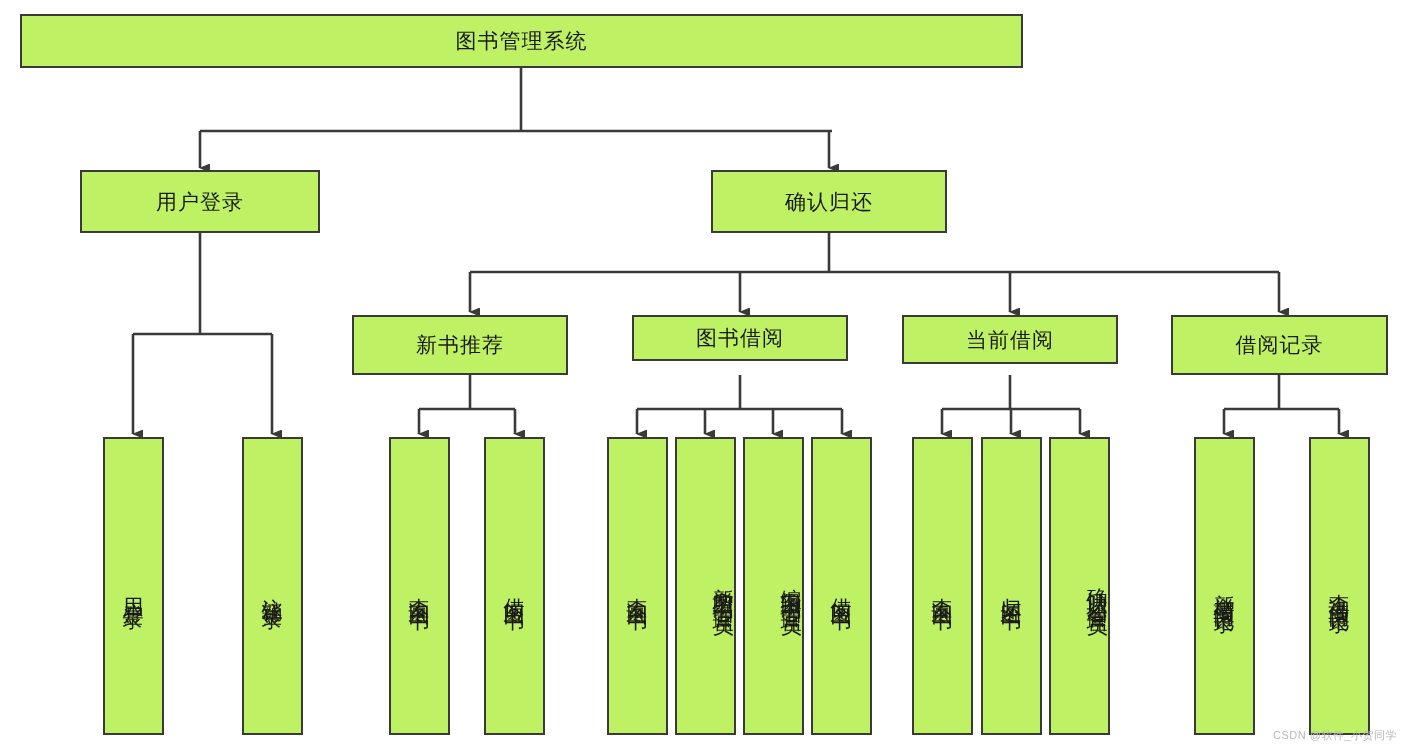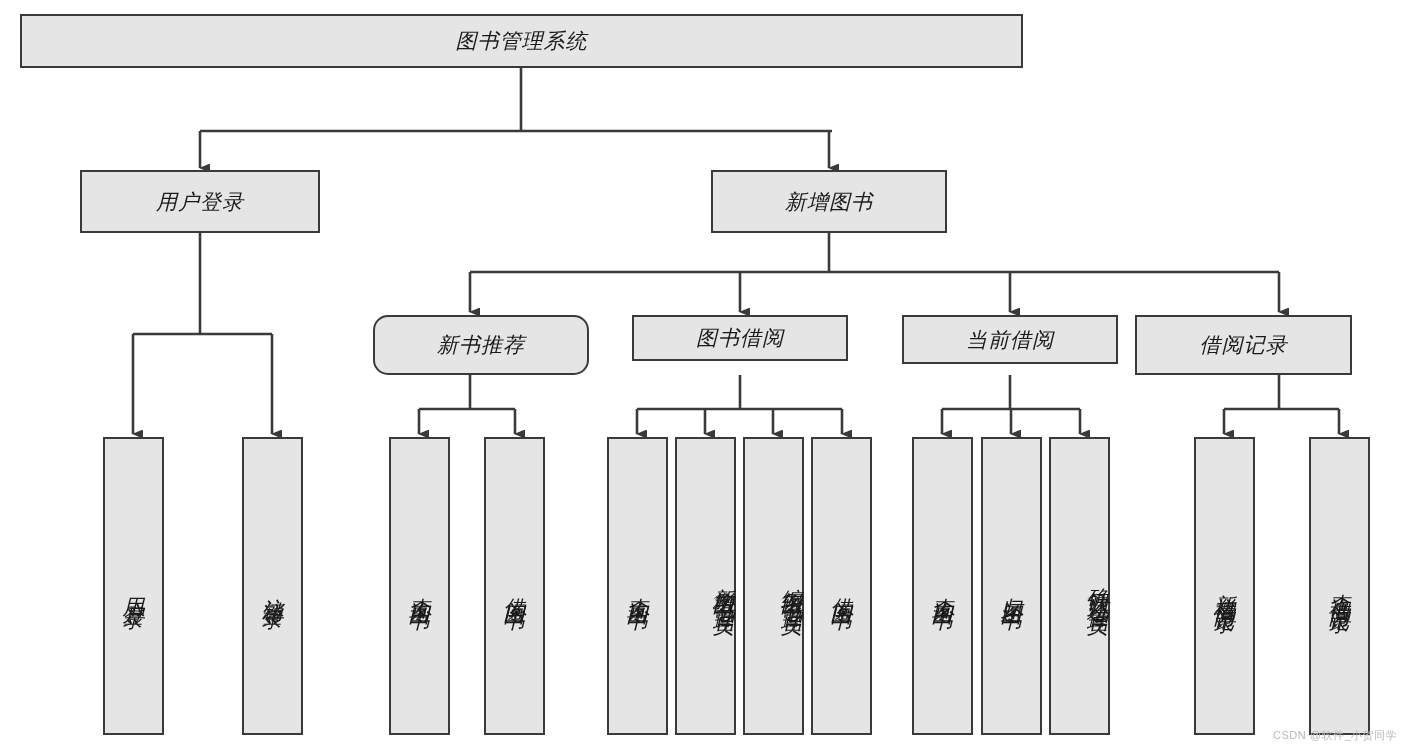--- a/index.html
+++ b/index.html
@@ -1,22 +1,22 @@
 <!DOCTYPE html>
 <html><head>
 <meta charset="utf-8">
 <style>
   html,body{margin:0;padding:0;background:#ffffff;}
   body{width:1405px;height:747px;overflow:hidden;
        font-family:"Liberation Sans","DejaVu Sans",sans-serif;}
   #diagram-root{position:relative;width:1405px;height:747px;background:#fff;}
   svg#wires{position:absolute;left:0;top:0;width:1405px;height:747px;}
-  .node{position:absolute;box-sizing:border-box;background:#e5e5e5;
+  .node{position:absolute;box-sizing:border-box;background:#bef264;
         border:2.5px solid #3a3a3a;display:flex;align-items:center;
-        justify-content:center;color:#1a1a1a;font-style:italic;}
+        justify-content:center;color:#1a1a1a;}
   .node.h{font-size:21px;letter-spacing:1px;}
   .node.v{writing-mode:vertical-rl;text-orientation:upright;
           font-size:21px;letter-spacing:4px;line-height:1;padding-top:6px;}
   .node.v.top-align{align-items:flex-start;}
   #watermark{position:absolute;right:8px;bottom:4px;font-size:11px;
              color:#b9b9b9;letter-spacing:.5px;white-space:nowrap;}
 </style>
 </head>
 <body>
 
@@ -68,26 +68,26 @@
       <path d="M1279,375 L1279,409"></path>
       <path d="M1224,409 L1339,409"></path>
       <path d="M1224,409 L1224,434" marker-end="url(#arw)"></path>
       <path d="M1339,409 L1339,434" marker-end="url(#arw)"></path>
     </g>
   </svg>
 
   <div class="node h" style="left:20px;top:14px;width:1003px;height:54px;">图书管理系统</div>
 
   <div class="node h" style="left:80px;top:170px;width:240px;height:63px;">用户登录</div>
-  <div class="node h" style="left:711px;top:170px;width:236px;height:63px;">新增图书</div>
+  <div class="node h" style="left:711px;top:170px;width:236px;height:63px;">确认归还</div>
 
-  <div class="node h" style="left:373px;top:315px;width:216px;height:60px;border-radius:15px;">新书推荐</div>
+  <div class="node h" style="left:352px;top:315px;width:216px;height:60px;">新书推荐</div>
   <div class="node h" style="left:632px;top:315px;width:216px;height:46px;">图书借阅</div>
   <div class="node h" style="left:902px;top:315px;width:216px;height:49px;">当前借阅</div>
-  <div class="node h" style="left:1135px;top:315px;width:217px;height:60px;">借阅记录</div>
+  <div class="node h" style="left:1171px;top:315px;width:217px;height:60px;">借阅记录</div>
 
   <div class="node v" style="left:103px;top:437px;width:61px;height:298px;">用户登录</div>
   <div class="node v" style="left:242px;top:437px;width:61px;height:298px;">注销登录</div>
 
   <div class="node v" style="left:389px;top:437px;width:61px;height:298px;">查询图书</div>
   <div class="node v" style="left:484px;top:437px;width:61px;height:298px;">借阅图书</div>
 
   <div class="node v" style="left:607px;top:437px;width:61px;height:298px;">查询图书</div>
   <div class="node v top-align" style="left:675px;top:437px;width:61px;height:298px;">新增图书（管理员）</div>
   <div class="node v top-align" style="left:743px;top:437px;width:61px;height:298px;">编辑图书（管理员）</div>

